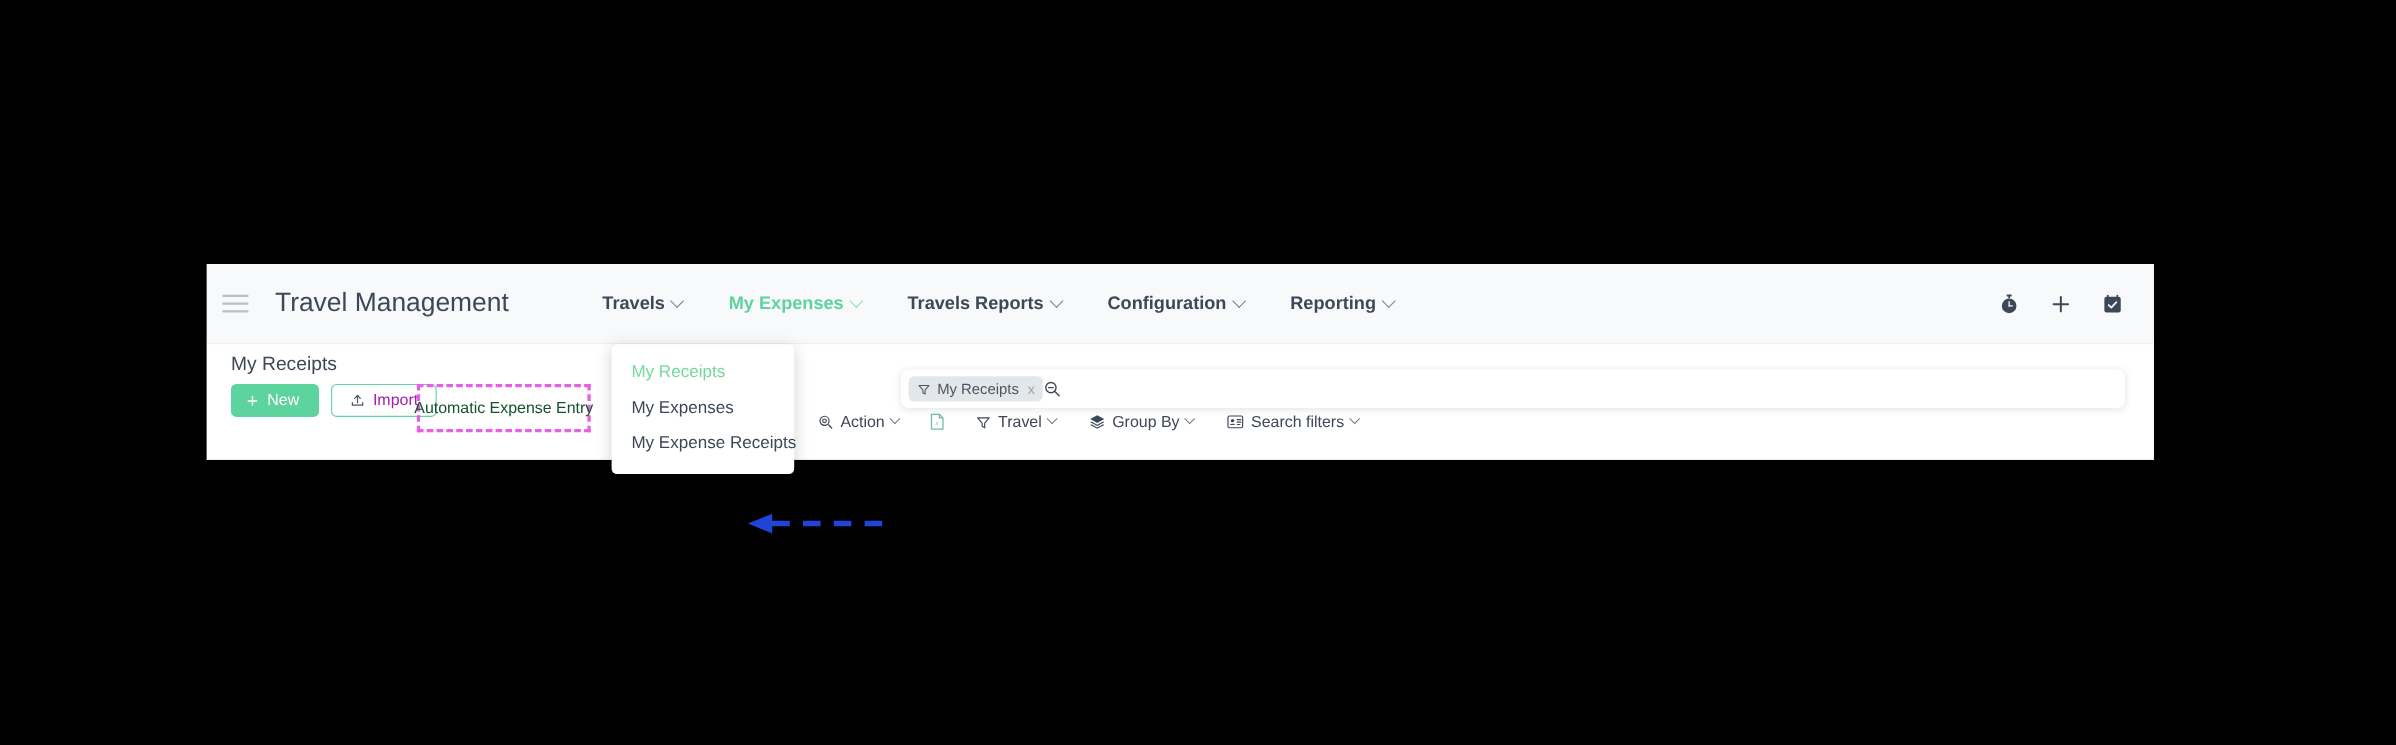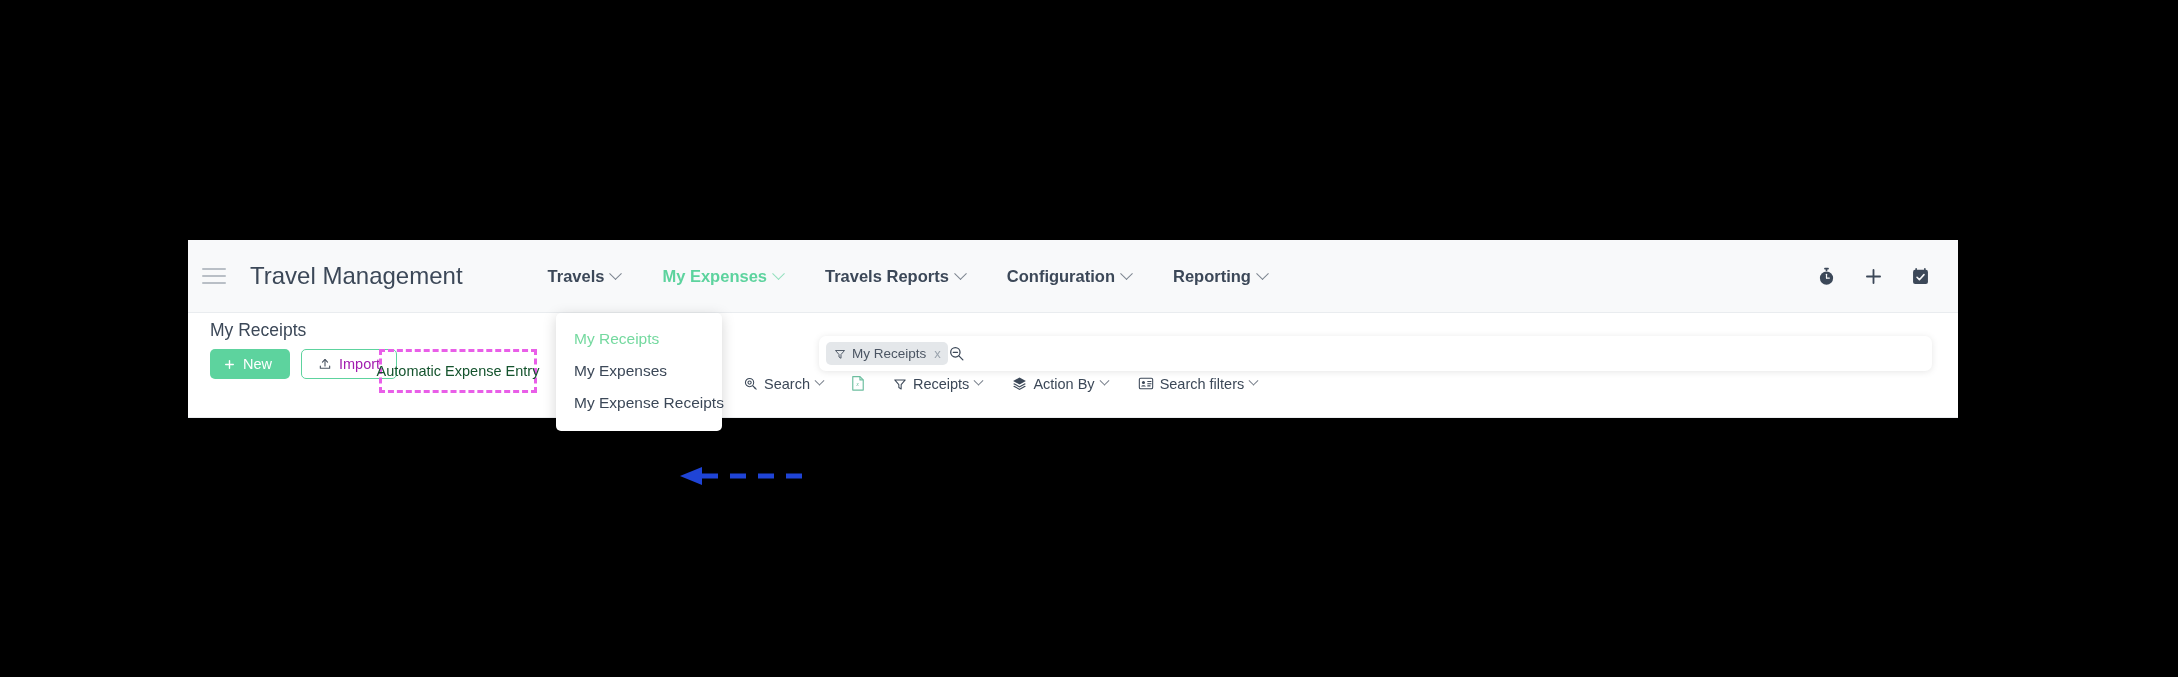--- a/index.html
+++ b/index.html
@@ -371,47 +371,47 @@
 
     <div class="toolbar">
 
       <div class="tb-item">
         <svg width="15" height="15" viewBox="0 0 24 24" fill="none" stroke="#3c4858" stroke-width="1.7">
           <circle cx="10.5" cy="10.5" r="6.6"></circle>
           <circle cx="10.5" cy="10.5" r="2.6"></circle>
           <path d="M16 16 L21 21" stroke-linecap="round"></path>
           <circle cx="18.6" cy="18.6" r="1.2" fill="#3c4858" stroke="none"></circle>
         </svg>
-        <span>Search</span>
+        <span>Action</span>
         <i class="caret"></i>
       </div>
 
       <div class="tb-icon-only">
         <svg width="16" height="17" viewBox="0 0 24 26" fill="none" stroke="#6dbfa0" stroke-width="1.8">
           <path d="M4 2.5 L15 2.5 L20 7.5 L20 23 L4 23 Z" stroke-linejoin="round"></path>
           <path d="M15 2.5 L15 7.5 L20 7.5" stroke-linejoin="round"></path>
           <text x="11.5" y="17.5" font-size="9" fill="#6dbfa0" stroke="none" text-anchor="middle" font-family="Liberation Serif, serif" font-style="italic">x</text>
         </svg>
       </div>
 
       <div class="tb-item">
         <svg width="14" height="14" viewBox="0 0 24 24" fill="none" stroke="#3c4858" stroke-width="1.8" stroke-linejoin="round">
           <path d="M3 5 L21 5 L14 13 L14 20.5 L10 18 L10 13 Z"></path>
         </svg>
-        <span>Receipts</span>
+        <span>Travel</span>
         <i class="caret"></i>
       </div>
 
       <div class="tb-item">
         <svg width="15" height="15" viewBox="0 0 24 24" fill="#3c4858">
           <path d="M12 2.4 L22.2 8 L12 13.6 L1.8 8 Z"></path>
           <path d="M12 16.2 L3.6 11.6 L1.8 12.6 L12 18.2 L22.2 12.6 L20.4 11.6 Z"></path>
           <path d="M12 20.2 L3.6 15.6 L1.8 16.6 L12 22.2 L22.2 16.6 L20.4 15.6 Z"></path>
         </svg>
-        <span>Action By</span>
+        <span>Group By</span>
         <i class="caret"></i>
       </div>
 
       <div class="tb-item">
         <svg width="16" height="15" viewBox="0 0 24 22" fill="none" stroke="#3c4858" stroke-width="1.6">
           <rect x="2" y="3" width="20" height="16" rx="2"></rect>
           <circle cx="8.2" cy="9.4" r="2.3" fill="#3c4858" stroke="none"></circle>
           <path d="M4.6 15.4 C5.6 12.8 10.8 12.8 11.8 15.4" fill="#3c4858" stroke="none"></path>
           <path d="M14.6 8 L19.6 8 M14.6 11.4 L19.6 11.4 M14.6 14.6 L18.2 14.6" stroke-linecap="round"></path>
         </svg>

